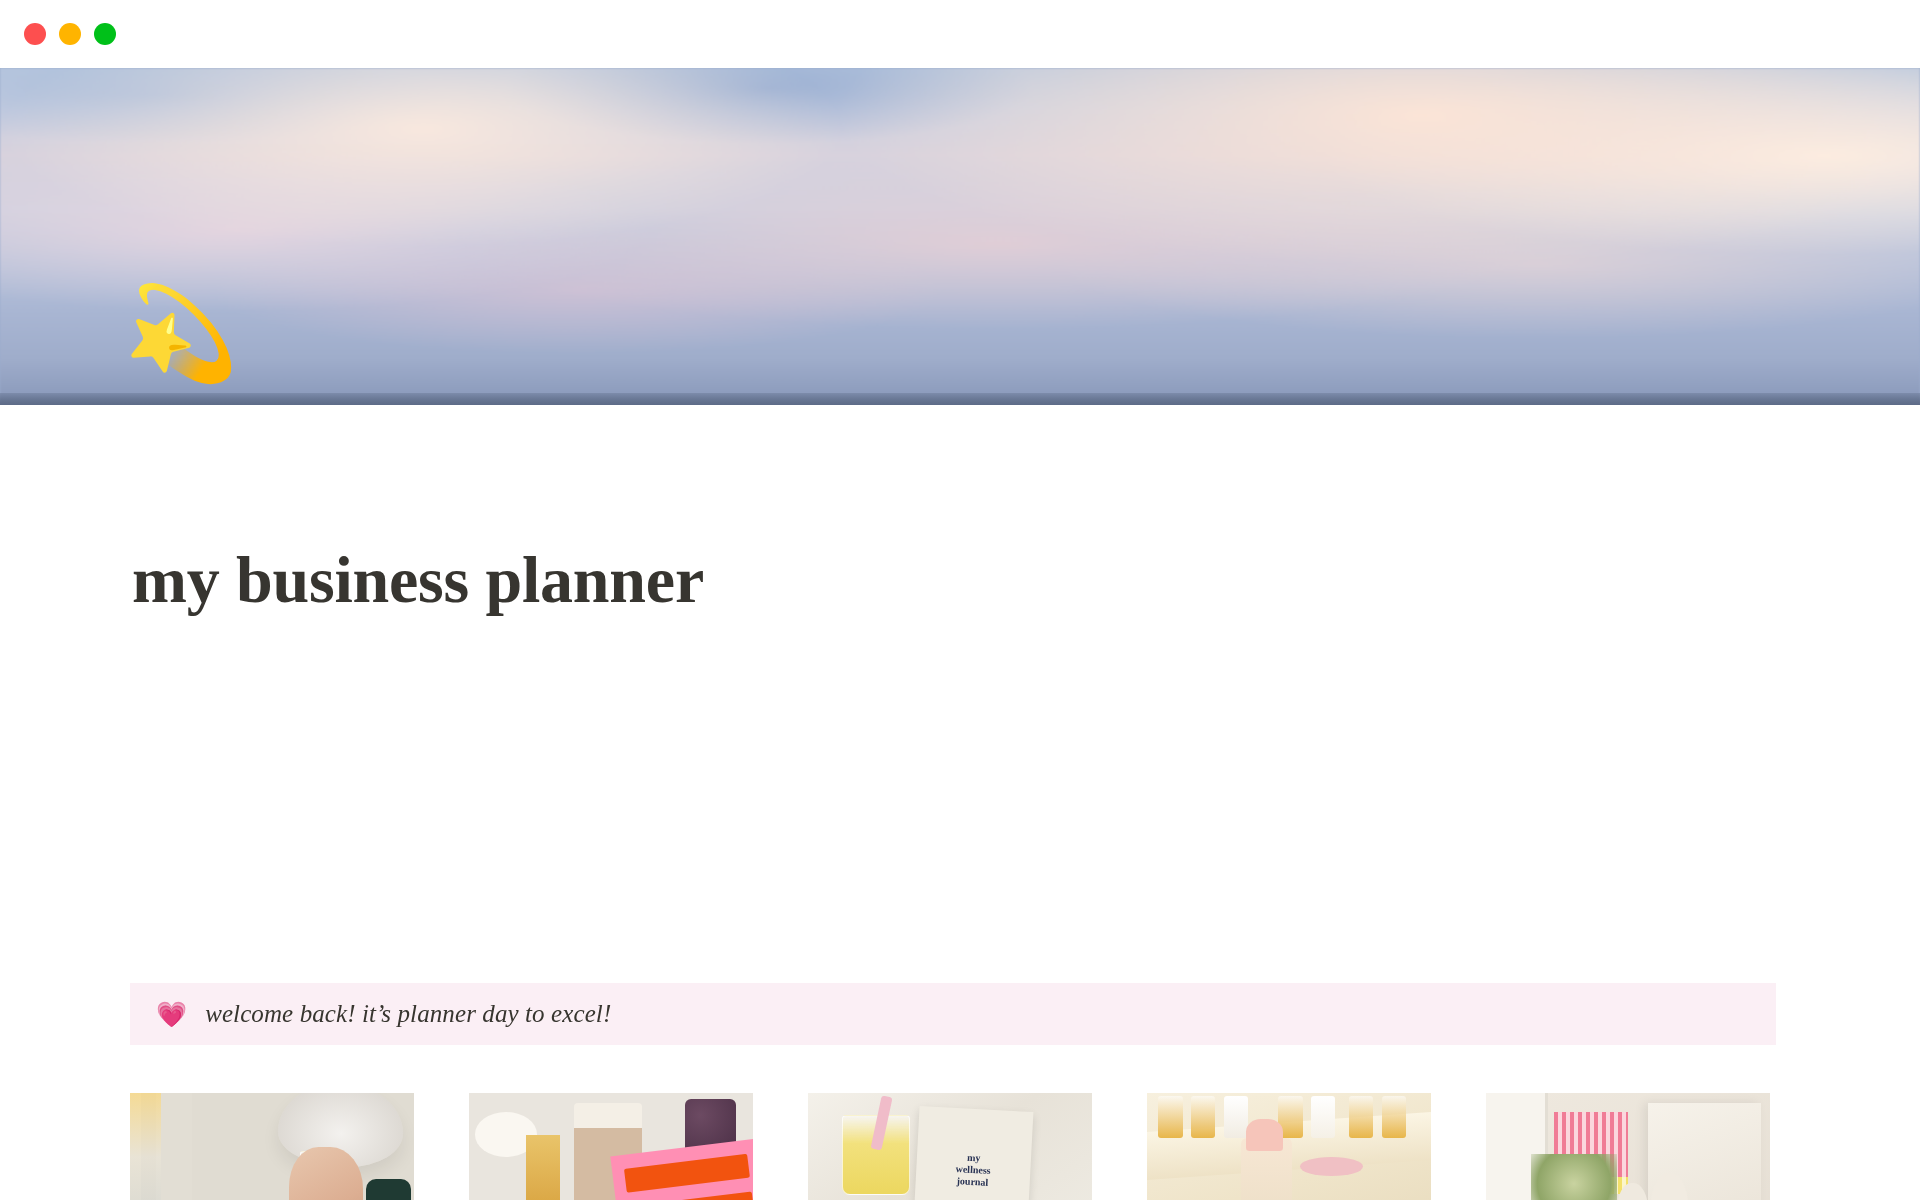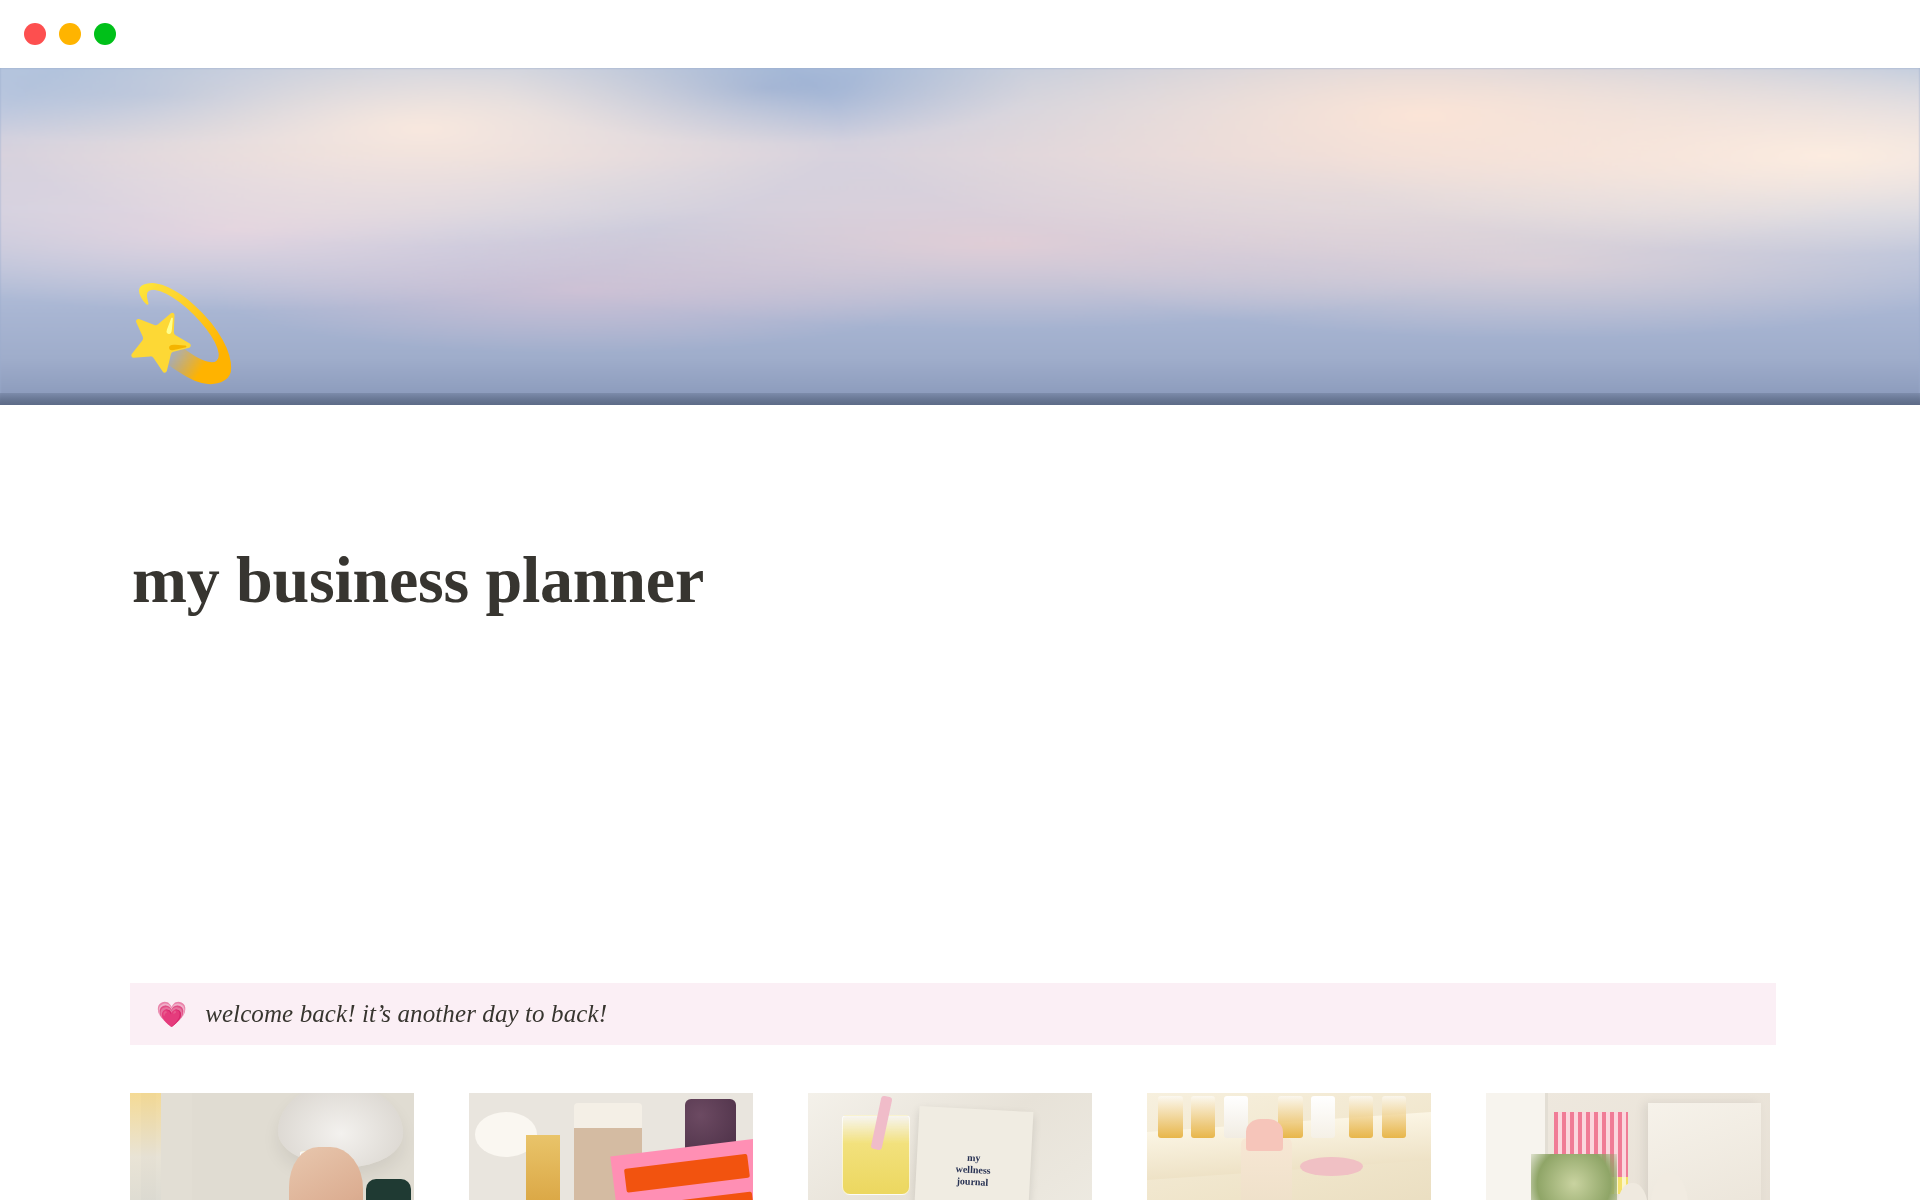--- a/index.html
+++ b/index.html
@@ -368,21 +368,21 @@
 </div>
 
 <div class="page">
 
   <div class="page-icon">💫</div>
 
   <h1 class="page-title">my business planner</h1>
 
   <div class="callout">
     <span class="callout-emoji">💗</span>
-    <span class="callout-text">welcome back! it’s another day to back!</span>
+    <span class="callout-text">welcome back! it’s planner day to excel!</span>
   </div>
 
   <div class="columns">
 
     <div class="col">
       <div class="thumb">
         <div class="art art-overview">
           <div class="curtain"></div>
             <div class="glass"></div>
             <div class="phone"></div>

